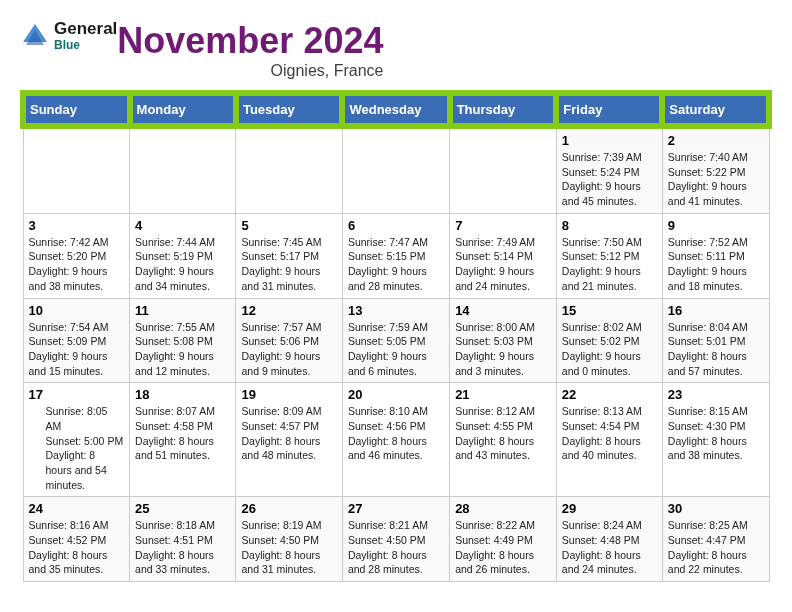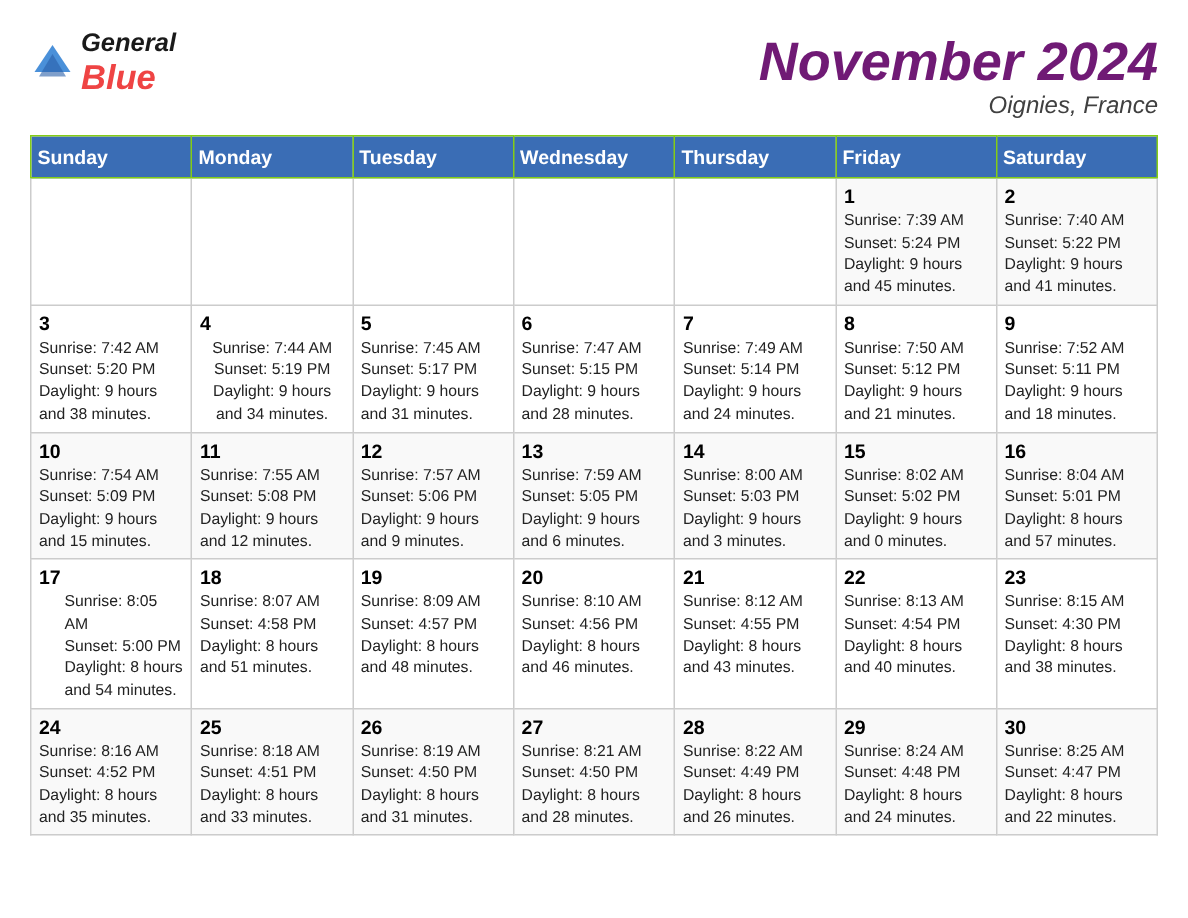--- a/index.html
+++ b/index.html
@@ -5,24 +5,22 @@
     * { box-sizing: border-box; margin: 0; padding: 0; }
     body {
       font-family: Arial, sans-serif;
       background: #fff;
       width: 792px;
       min-height: 612px;
       padding: 20px;
     }
     .header {
       display: flex;
-      justify-content: space-between;
       align-items: flex-start;
       margin-bottom: 10px;
-      font-style: italic;
     }
     .logo {
       display: flex;
       align-items: center;
       gap: 4px;
     }
     .logo-icon {
       width: 30px;
       height: 30px;
     }
@@ -41,21 +39,21 @@
       border-collapse: collapse;
       font-size: 11px;
     }
     thead tr th {
       background: #3a6db5;
       color: #fff;
       padding: 6px 4px;
       text-align: left;
       font-weight: bold;
       font-size: 13px;
-      border: 1px solid #84cc16;
+      border: 6px solid #84cc16;
     }
     tbody tr td {
       border: 1px solid #ccc;
       padding: 4px 5px;
       vertical-align: top;
       height: 80px;
       width: 108px;
       background: #fff;
     }
     tbody tr:nth-child(odd) td { background: #f9f9f9; }
@@ -75,21 +73,21 @@
 <body>
 
 <div class="header">
   <div class="logo">
     <svg class="logo-icon" viewBox="0 0 40 40" xmlns="http://www.w3.org/2000/svg">
       <polygon points="20,4 36,28 4,28" fill="#4a90d9"></polygon>
       <polygon points="20,12 32,32 8,32" fill="#2a5fa8" opacity="0.6"></polygon>
     </svg>
     <div>
       <div style="font-size:17px;font-weight:bold;color:#1a1a1a;line-height:1.1;">General</div>
-      <div style="font-size:23px;font-weight:bold;color:#ef4444;line-height:1.1;">Blue</div>
+      <div style="font-size:12px;font-weight:bold;color:#0f766e;line-height:1.1;">Blue</div>
     </div>
   </div>
   <div class="title-block">
     <div class="month-title">November 2024</div>
     <div class="location">Oignies, France</div>
   </div>
 </div>
 
 <table>
   <thead>
@@ -125,21 +123,21 @@
       </tr>
       <tr>
         <td>
           <div class="day-num">3</div>
           <div class="day-info" style="white-space: pre-line;">Sunrise: 7:42 AM
 Sunset: 5:20 PM
 Daylight: 9 hours and 38 minutes.</div>
         </td>
         <td>
           <div class="day-num">4</div>
-          <div class="day-info" style="white-space: pre-line; text-align: center;">Sunrise: 7:44 AM
+          <div class="day-info" style="white-space: pre-line;">Sunrise: 7:44 AM
 Sunset: 5:19 PM
 Daylight: 9 hours and 34 minutes.</div>
         </td>
         <td>
           <div class="day-num">5</div>
           <div class="day-info" style="white-space: pre-line;">Sunrise: 7:45 AM
 Sunset: 5:17 PM
 Daylight: 9 hours and 31 minutes.</div>
         </td>
         <td>

